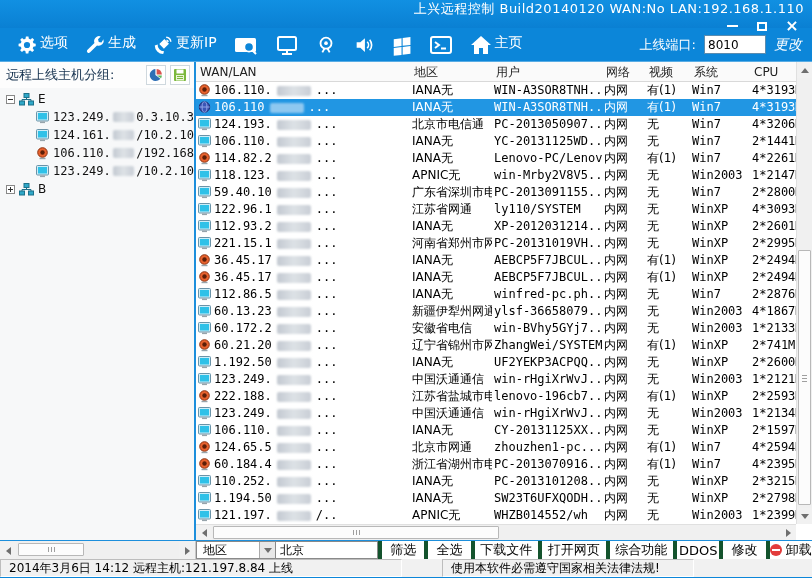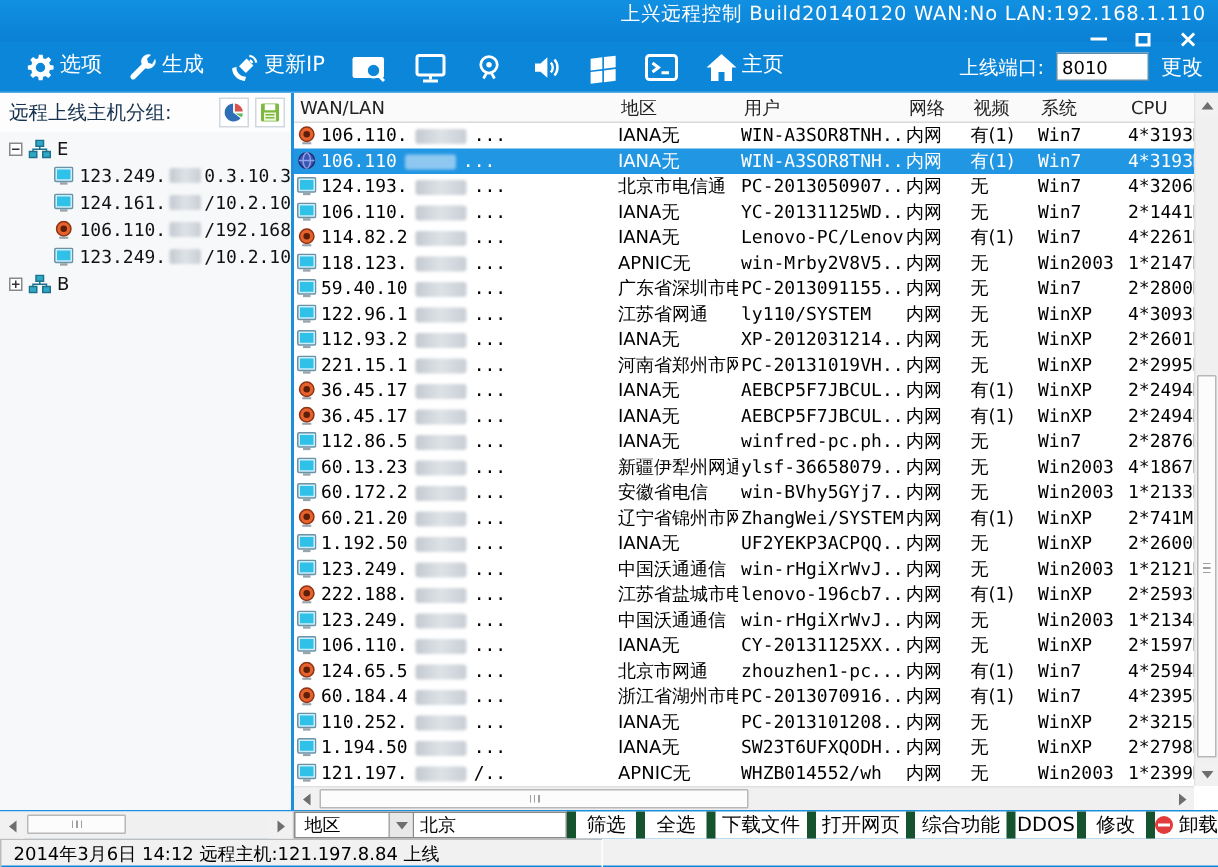--- a/index.html
+++ b/index.html
@@ -19,21 +19,21 @@
   
   .toolbar{height:34px;display:flex;align-items:center;gap:4px;padding:0 10px;
     background:#0c86d9;border-bottom:1px solid #58ace4;color:#fff;}
   .tb-item{display:flex;align-items:flex-start;gap:2px;padding:2px 6px;cursor:default;}
   .tb-label{font-size:14px;white-space:nowrap;}
   .tb-item svg{display:block;}
   .port-box{margin-left:auto;display:flex;align-items:center;gap:8px;}
   .port-label{font-size:13px;white-space:nowrap;}
   .port-input{width:62px;height:19px;border:1px solid #5a8cb0;background:#fff;color:#000;
     font-size:12px;padding:1px 3px;}
-  .change-btn{font-size:14px;color:#fff;cursor:default;}
+  .change-btn{font-size:14px;color:#fff;cursor:default;font-style:italic;}
 
   
   .content{display:flex;height:478px;}
   .left-panel{width:196px;background:#f7f8f9;border-right:2px solid #1d8fdc;display:flex;flex-direction:column;}
   .lp-header{height:26px;display:flex;align-items:center;padding:2px 4px 2px 6px;background:#fdfdfd;}
   .lp-title{font-size:13px;color:#16324f;white-space:nowrap;flex:1;}
   .lp-icons{display:flex;gap:4px;}
   .lp-iconbtn{width:20px;height:20px;display:flex;align-items:center;justify-content:center;
     border:1px solid #cfd8de;background:#fff;}
   .tree{flex:1;padding:2px 0 0 6px;overflow:hidden;}
@@ -82,27 +82,27 @@
   .bottom-strip{height:19px;display:flex;background:#fff;border-top:1px solid #1d8fdc;}
   .tree-hscroll{position:relative;width:196px;flex:none;background:#f0f0f0;border-right:1px solid #c8c8c8;}
   .tree-hscroll .sb-arrow{top:1px;height:17px;}
   .region-select{width:80px;flex:none;display:flex;align-items:center;border:1px solid #8a8a8a;
     background:#fff;font-size:12px;margin:0;}
   .region-select .sel-text{flex:1;padding-left:6px;}
   .sel-btn{width:16px;height:100%;background:#e8e8e8;border-left:1px solid #aaa;display:flex;align-items:center;justify-content:center;}
   .region-input{width:102px;flex:none;border:1px solid #8a8a8a;border-left:none;background:#fff;
     font-size:12px;padding:0 4px;display:flex;align-items:center;}
   .strip-btn{flex:1;display:flex;align-items:center;justify-content:center;gap:4px;
-    font-size:13px;color:#000;border-left:6px solid #14532d;cursor:default;white-space:nowrap;}
+    font-size:13px;color:#000;border-left:4px solid #14532d;cursor:default;white-space:nowrap;}
   .strip-btn.wide{flex:1.5;}
   .no-icon{width:12px;height:12px;border-radius:50%;background:#e23b3b;position:relative;flex:none;}
   .no-icon::before{content:"";position:absolute;left:2px;top:5px;width:8px;height:2px;background:#fff;}
 
   
-  .statusbar{height:18px;display:flex;background:#f1f1f1;font-size:12px;color:#000;flex-direction:column;}
+  .statusbar{height:18px;display:flex;background:#f1f1f1;font-size:12px;color:#000;}
   .status-cell{border:1px solid;border-color:#bdbdbd #fff #fff #bdbdbd;padding:1px 8px;
     white-space:nowrap;overflow:hidden;display:flex;align-items:center;}
   .sc-left{width:402px;flex:none;}
   .sc-mid{width:252px;flex:none;margin-left:40px;}
   .sc-right{flex:1;}
 </style>
 </head>
 <body>
 
 <div class="window">

